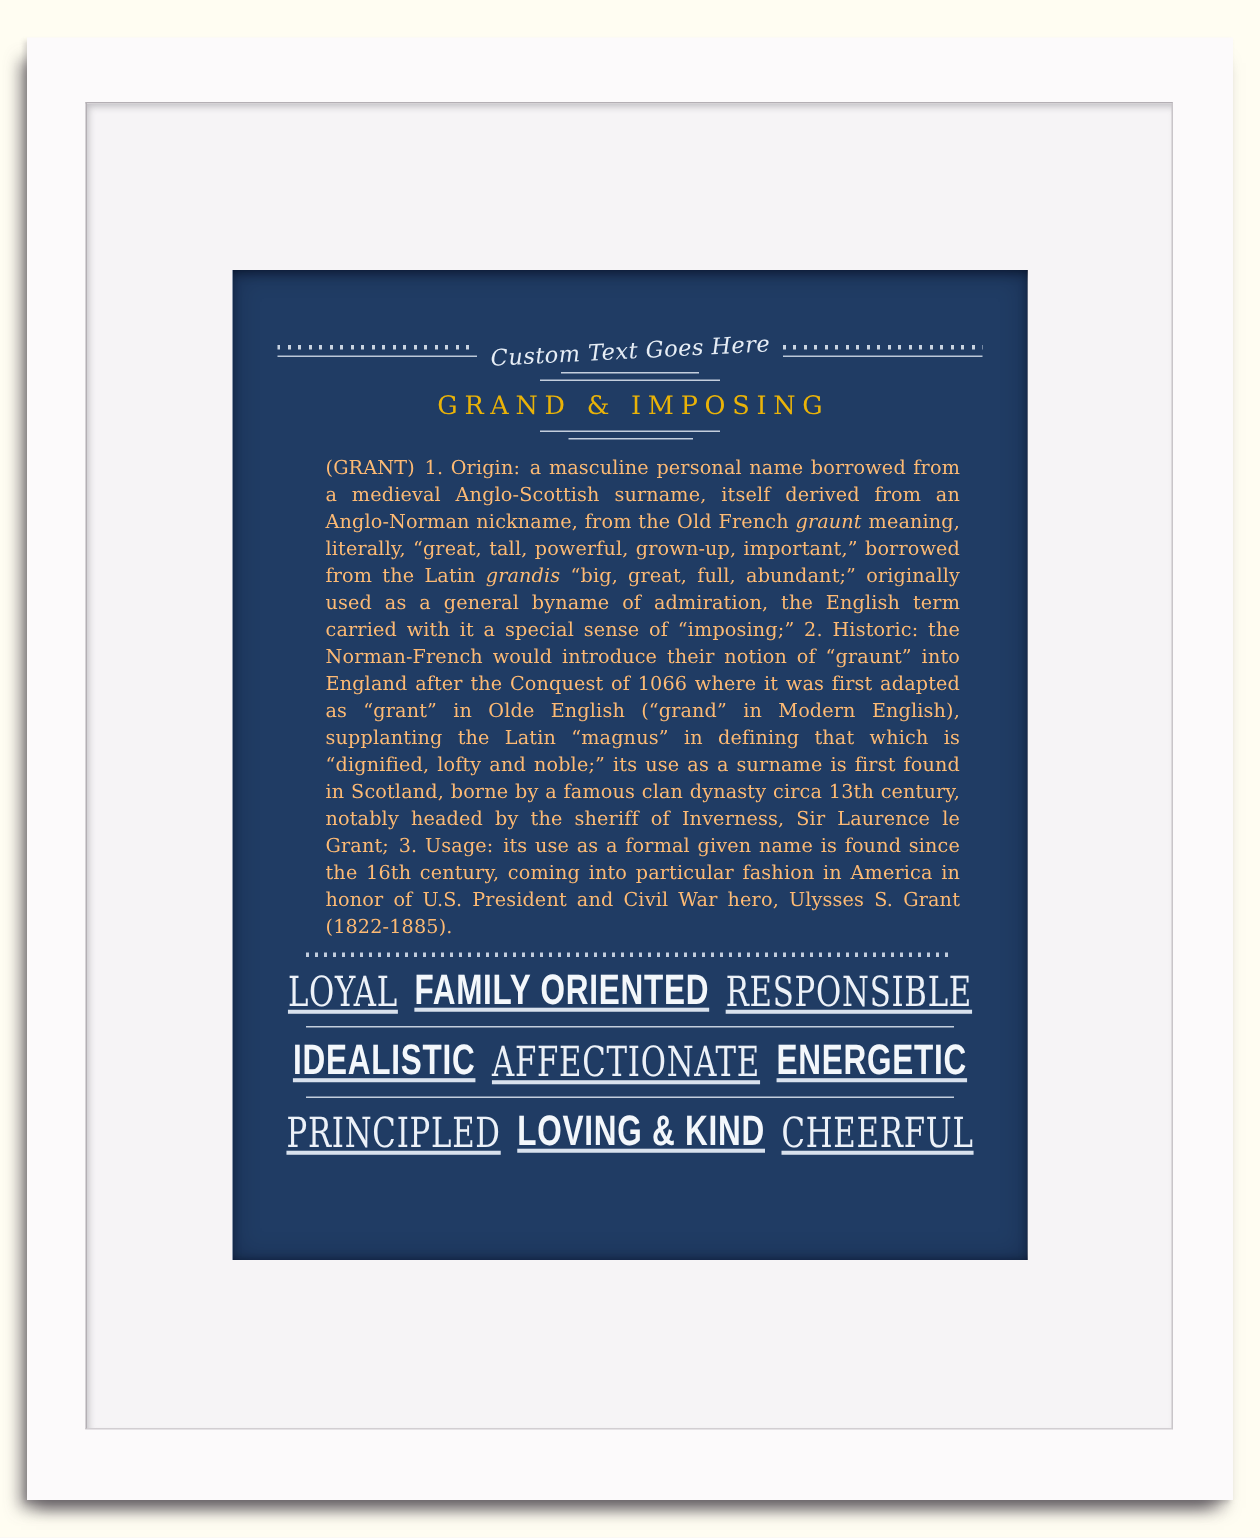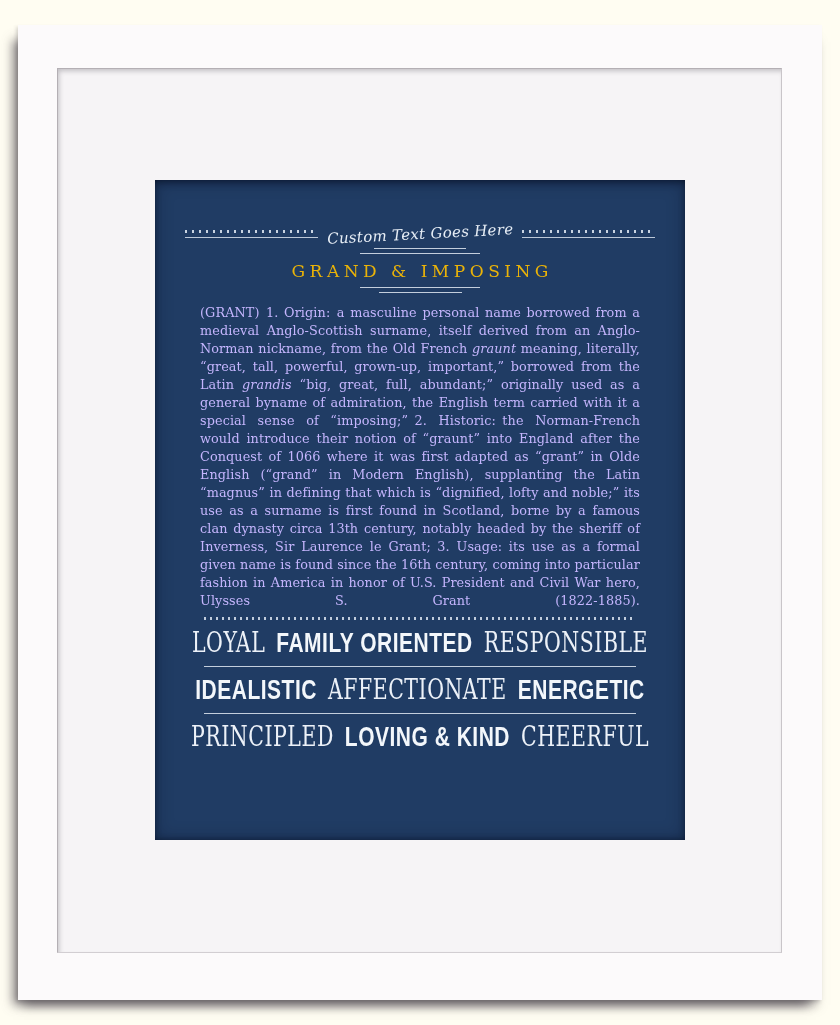--- a/index.html
+++ b/index.html
@@ -90,29 +90,29 @@
   .w92{width:92px}.w120{width:120px}.w83{width:83px}
   
   .tagline{
     margin-top:6px;height:22px;line-height:22px;
     font-family:"DejaVu Serif", serif;
     font-size:17px;letter-spacing:4.5px;padding-left:4.5px;
     color:#eab308;white-space:nowrap;
   }
   
   .defn{
-    margin:11px 0 0 0;
+    margin:11px 0 0 17px;
     text-align:justify;text-align-last:justify;
     font-family:"DejaVu Serif", serif;
     font-size:12.8px;line-height:18px;
-    color:#c4b5fd;letter-spacing:.1px;
+    color:#fdba74;letter-spacing:.1px;
   }
   .defn .it{font-style:italic;}
   
-  .traits{margin-top:7px;}
+  .traits{margin-top:7px;text-decoration:underline;}
   .dotrow{
     width:432px;height:3px;margin:0 auto;
     background:repeating-linear-gradient(90deg, rgba(201,212,227,.95) 0 2px, transparent 2px 6px);
   }
   .trait-row{
     height:46px;
     display:flex;align-items:center;justify-content:center;gap:11px;
     transform:scaleY(1.35);transform-origin:center center;
     white-space:nowrap;
   }

